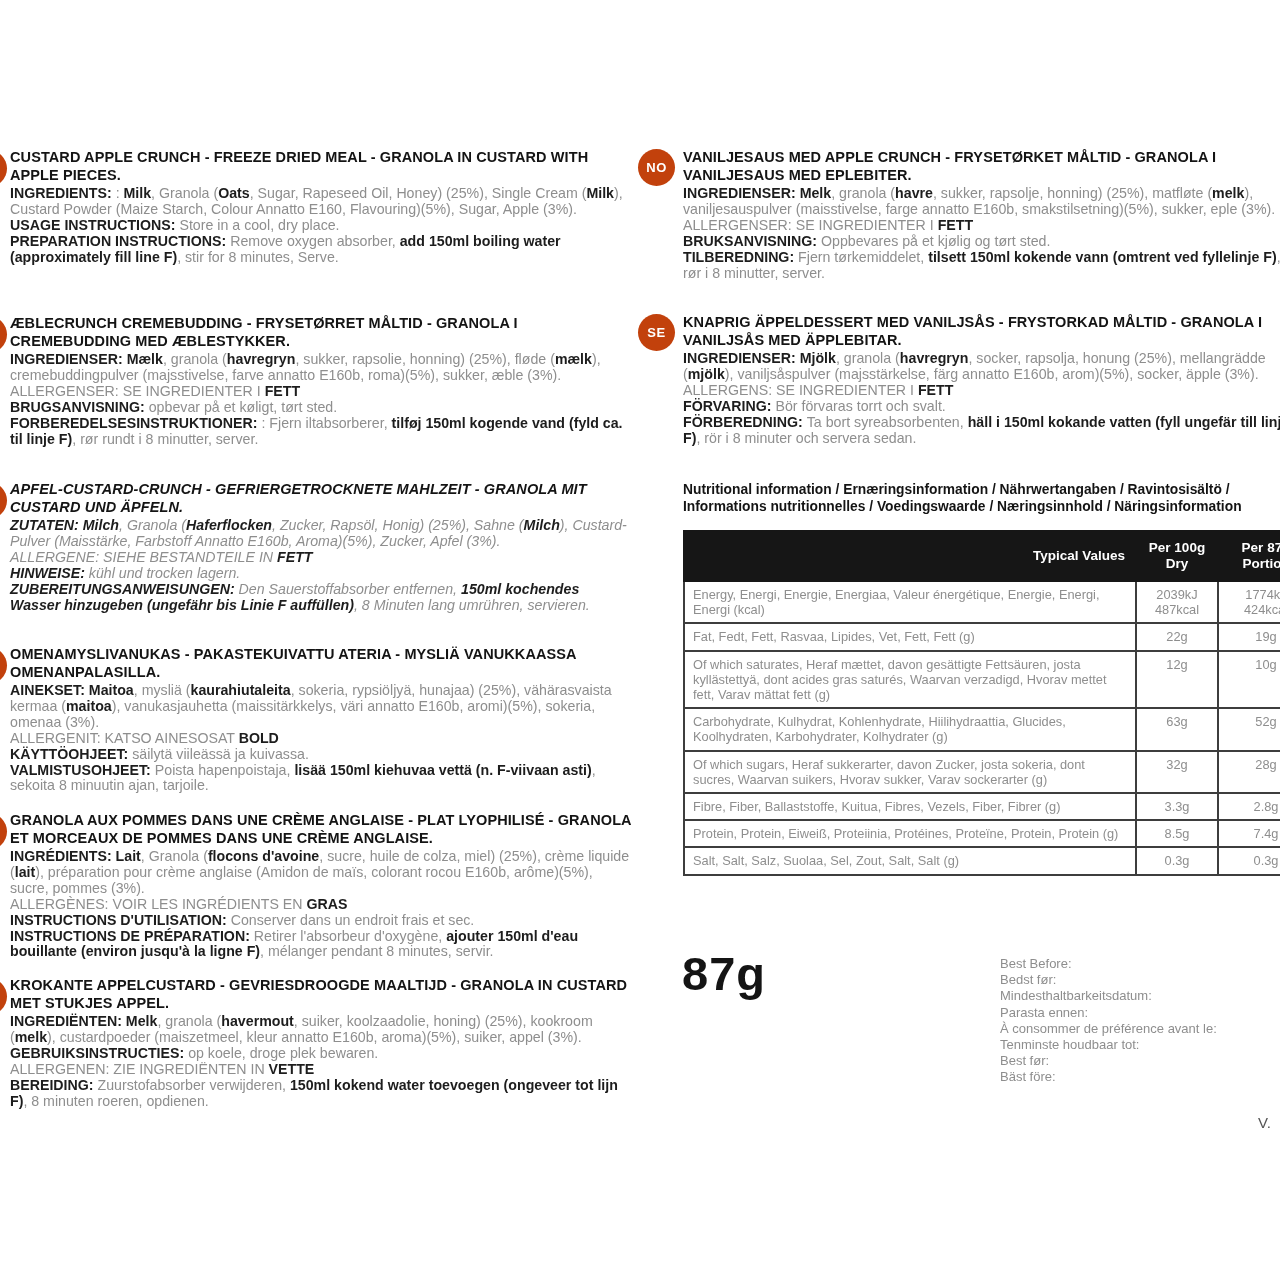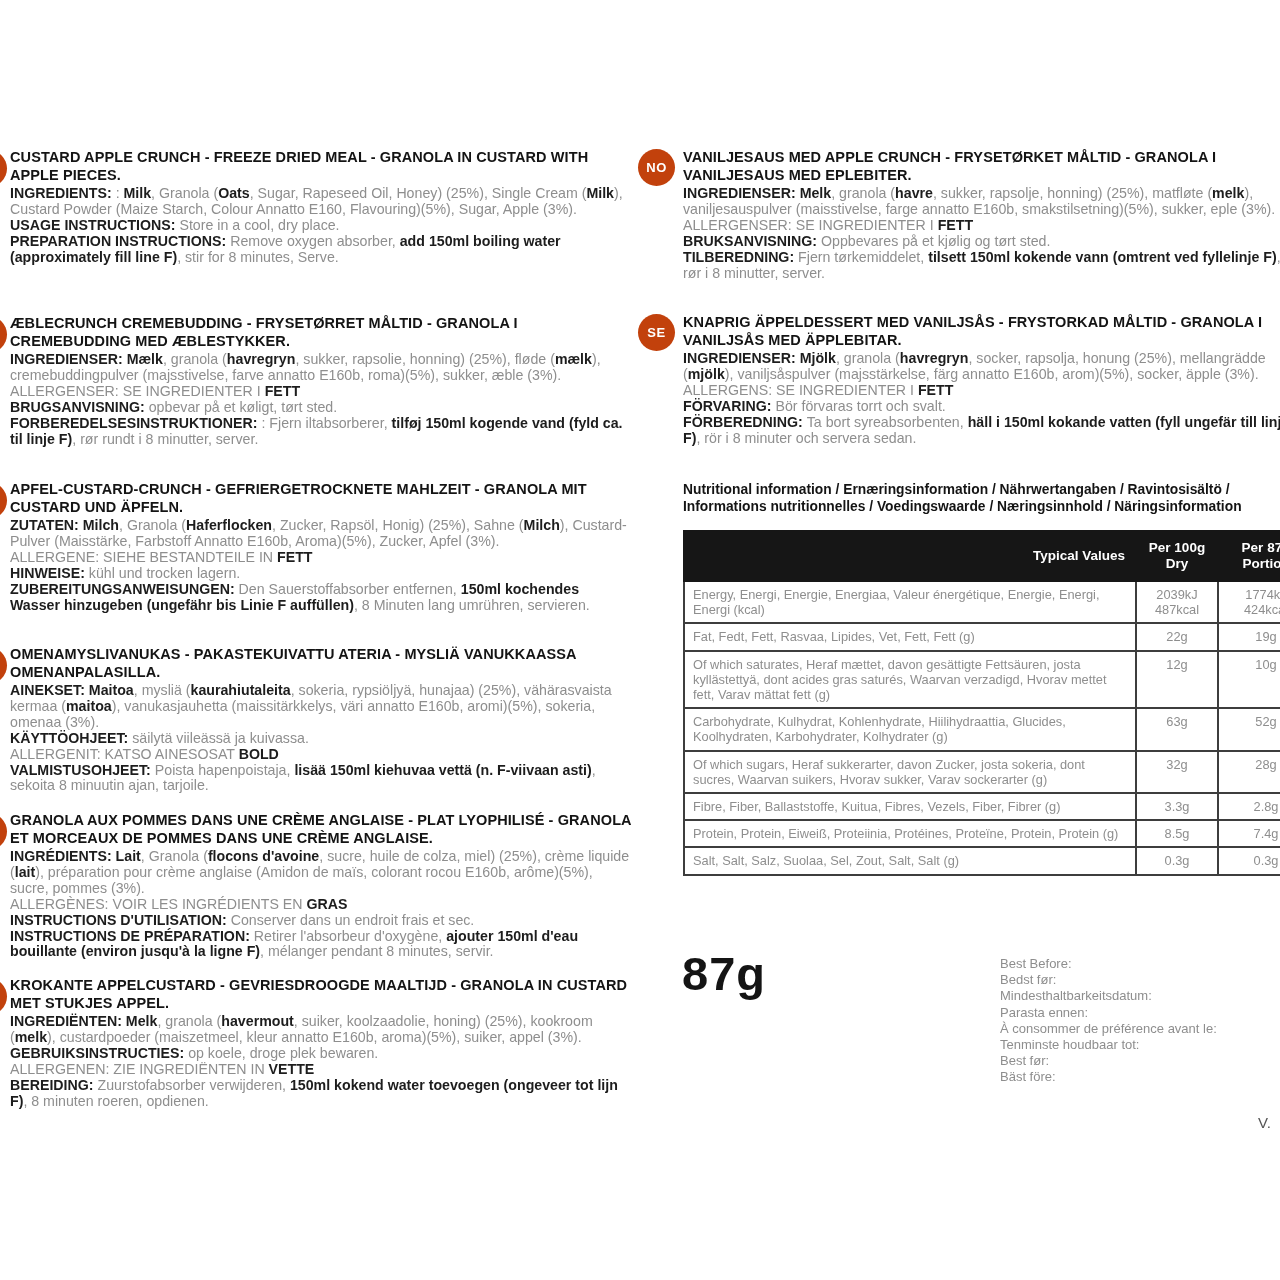--- a/index.html
+++ b/index.html
@@ -4,21 +4,21 @@
 <style>
   html,body{margin:0;padding:0;}
   body{
     width:1280px;height:1280px;overflow:hidden;position:relative;
     background:#ffffff;font-family:"Liberation Sans",sans-serif;
     -webkit-font-smoothing:antialiased;
   }
   .section{position:absolute;}
   .section.left{left:10px;width:622px;}
   .section.right{left:683px;width:610px;}
-  .s-en{top:148px;} .s-dk{top:314px;} .s-de{top:480px;}
+  .s-en{top:148px;} .s-dk{top:314px;} .s-de{top:480px;font-style:italic;}
   .s-fi{top:645px;} .s-fr{top:811px;} .s-nl{top:976px;}
   .s-no{top:148px;} .s-se{top:313px;}
   .heading{
     font-size:14.5px;line-height:18px;font-weight:bold;color:#141414;
     margin:0 0 2px 0;letter-spacing:.1px;
   }
   .bodyline{margin:0;font-size:14.2px;line-height:15.9px;color:#8e8e8e;letter-spacing:0;}
   .bodyline .b{font-weight:bold;color:#1d1d1d;}
   .badge{
     position:absolute;width:37px;height:37px;border-radius:50%;
@@ -77,22 +77,22 @@
       <div class="heading">APFEL-CUSTARD-CRUNCH - GEFRIERGETROCKNETE MAHLZEIT - GRANOLA MIT CUSTARD UND ÄPFELN.</div>
       <p class="bodyline"><span class="b">ZUTATEN: Milch</span><span>, Granola (</span><span class="b">Haferflocken</span><span>, Zucker, Rapsöl, Honig) (25%), Sahne (</span><span class="b">Milch</span><span>), Custard-Pulver (Maisstärke, Farbstoff Annatto E160b, Aroma)(5%), Zucker, Apfel (3%).</span></p>
       <p class="bodyline"><span>ALLERGENE: SIEHE BESTANDTEILE IN </span><span class="b">FETT</span></p>
       <p class="bodyline"><span class="b">HINWEISE: </span><span>kühl und trocken lagern.</span></p>
       <p class="bodyline"><span class="b">ZUBEREITUNGSANWEISUNGEN: </span><span>Den Sauerstoffabsorber entfernen, </span><span class="b">150ml kochendes Wasser hinzugeben (ungefähr bis Linie F auffüllen)</span><span>, 8 Minuten lang umrühren, servieren.</span></p>
     </div>
     <div class="section left s-fi">
       <div class="badge cutleft"></div>
       <div class="heading">OMENAMYSLIVANUKAS - PAKASTEKUIVATTU ATERIA - MYSLIÄ VANUKKAASSA OMENANPALASILLA.</div>
       <p class="bodyline"><span class="b">AINEKSET: Maitoa</span><span>, mysliä (</span><span class="b">kaurahiutaleita</span><span>, sokeria, rypsiöljyä, hunajaa) (25%), vähärasvaista kermaa (</span><span class="b">maitoa</span><span>), vanukasjauhetta (maissitärkkelys, väri annatto E160b, aromi)(5%), sokeria, omenaa (3%).</span></p>
+      <p class="bodyline"><span>ALLERGENIT: KATSO AINESOSAT </span><span class="b">BOLD</span></p>
       <p class="bodyline"><span class="b">KÄYTTÖOHJEET: </span><span>säilytä viileässä ja kuivassa.</span></p>
-      <p class="bodyline"><span>ALLERGENIT: KATSO AINESOSAT </span><span class="b">BOLD</span></p>
       <p class="bodyline"><span class="b">VALMISTUSOHJEET: </span><span>Poista hapenpoistaja, </span><span class="b">lisää 150ml kiehuvaa vettä (n. F-viivaan asti)</span><span>, sekoita 8 minuutin ajan, tarjoile.</span></p>
     </div>
     <div class="section left s-fr">
       <div class="badge cutleft"></div>
       <div class="heading">GRANOLA AUX POMMES DANS UNE CRÈME ANGLAISE - PLAT LYOPHILISÉ - GRANOLA ET MORCEAUX DE POMMES DANS UNE CRÈME ANGLAISE.</div>
       <p class="bodyline"><span class="b">INGRÉDIENTS: Lait</span><span>, Granola (</span><span class="b">flocons d'avoine</span><span>, sucre, huile de colza, miel) (25%), crème liquide (</span><span class="b">lait</span><span>), préparation pour crème anglaise (Amidon de maïs, colorant rocou E160b, arôme)(5%), sucre, pommes (3%).</span></p>
       <p class="bodyline"><span>ALLERGÈNES: VOIR LES INGRÉDIENTS EN </span><span class="b">GRAS</span></p>
       <p class="bodyline"><span class="b">INSTRUCTIONS D'UTILISATION: </span><span>Conserver dans un endroit frais et sec.</span></p>
       <p class="bodyline"><span class="b">INSTRUCTIONS DE PRÉPARATION: </span><span>Retirer l'absorbeur d'oxygène, </span><span class="b">ajouter 150ml d'eau bouillante (environ jusqu'à la ligne F)</span><span>, mélanger pendant 8 minutes, servir.</span></p>
     </div>

